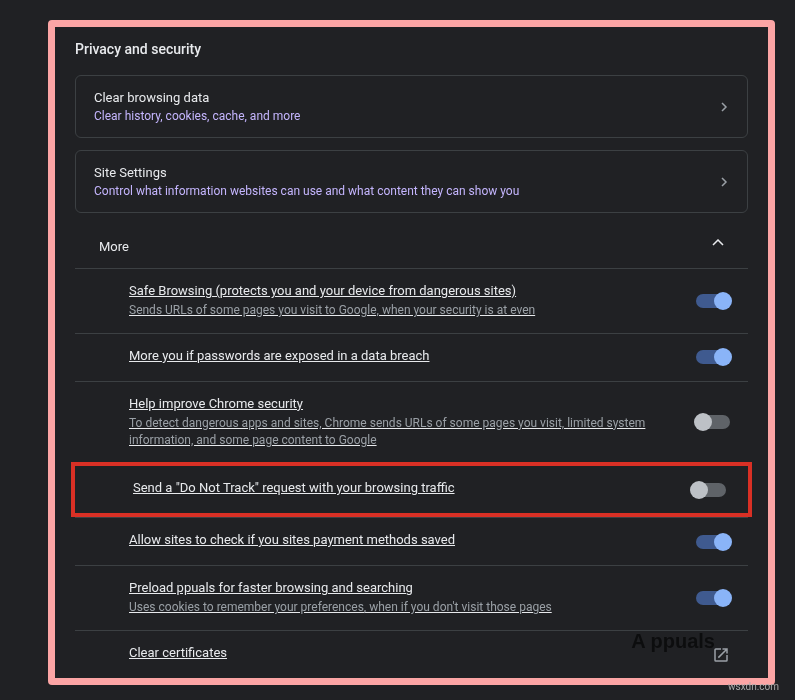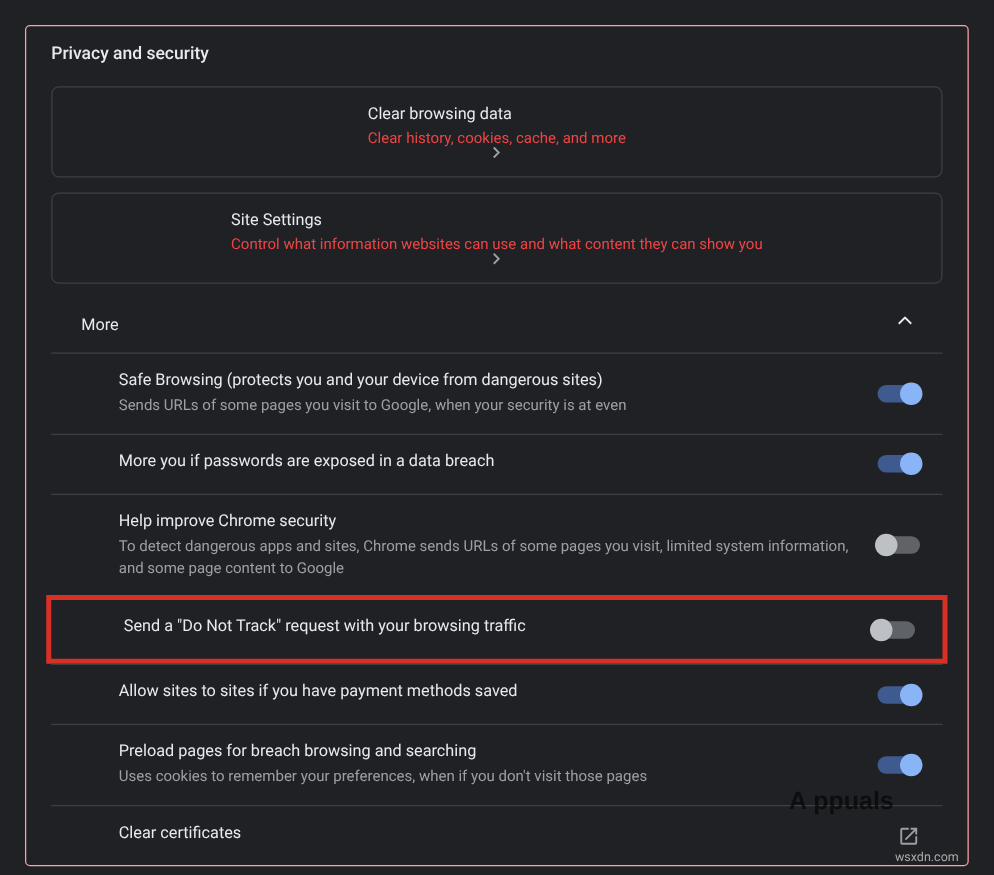--- a/index.html
+++ b/index.html
@@ -10,52 +10,52 @@
     body {
       background: #202124;
       font-family: 'Segoe UI', Roboto, Arial, sans-serif;
       width: 795px;
       height: 700px;
       padding: 20px;
       color: #e8eaed;
     }
     .container {
       background: #202124;
-      border: 1px solid #fca5a5;
+      border: 7px solid #fca5a5;
       border-radius: 4px;
       overflow: hidden;
+      margin-left: 28px;
     }
     .section-title {
       font-size: 14px;
       font-weight: 500;
       color: #e8eaed;
       padding: 14px 20px 18px 20px;
     }
     .card {
       border: 1px solid #3c4043;
       border-radius: 6px;
       margin: 0 20px 12px 20px;
       padding: 14px 18px;
       display: flex;
       align-items: center;
       cursor: pointer;
-      flex-direction: column;
     }
     .card-text {
       flex: 1;
     }
     .card-title {
       font-size: 13px;
       color: #e8eaed;
       font-weight: 400;
       margin-bottom: 4px;
     }
     .card-sub {
       font-size: 12px;
-      color: #ef4444;
+      color: #c4b5fd;
     }
     .chev {
       color: #9aa0a6;
       display: flex;
       align-items: center;
     }
     .expand-row {
       display: flex;
       align-items: flex-start;
       padding: 14px 24px;
@@ -72,20 +72,21 @@
     }
     .sub-item {
       display: flex;
       align-items: center;
       padding: 14px 18px 14px 54px;
       border-top: 1px solid #3c4043;
     }
     .sub-item-text {
       flex: 1;
       padding-right: 20px;
+      text-decoration: underline;
     }
     .sub-title {
       font-size: 13px;
       color: #e8eaed;
       margin-bottom: 4px;
     }
     .sub-desc {
       font-size: 12px;
       color: #9aa0a6;
       line-height: 1.4;
@@ -140,21 +141,21 @@
       top: 630px;
       font-family: Arial;
       font-weight: bold;
       color: #000;
       font-size: 20px;
       opacity: 0.6;
       pointer-events: none;
     }
     .wsxdn {
       position: absolute;
-      right: 28px;
+      right: 16px;
       bottom: 8px;
       font-size: 10px;
       color: #aaa;
       pointer-events: none;
     }
   </style>
 </head>
 <body>
 
 <div class="container">
@@ -220,28 +221,28 @@
 
     <div class="sub-item highlight">
       <div class="sub-item-text">
         <div class="sub-title">Send a "Do Not Track" request with your browsing traffic</div>
       </div>
       <div class="toggle toggle-off"></div>
     </div>
 
     <div class="sub-item">
       <div class="sub-item-text">
-        <div class="sub-title">Allow sites to sites if you have payment methods saved</div>
-      </div>
-      <div class="toggle toggle-on"></div>
-    </div>
-
-    <div class="sub-item">
-      <div class="sub-item-text">
-        <div class="sub-title">Preload pages for breach browsing and searching</div>
+        <div class="sub-title">Allow sites to check if you sites payment methods saved</div>
+      </div>
+      <div class="toggle toggle-on"></div>
+    </div>
+
+    <div class="sub-item">
+      <div class="sub-item-text">
+        <div class="sub-title">Preload ppuals for faster browsing and searching</div>
         <div class="sub-desc">Uses cookies to remember your preferences, when if you don't visit those pages</div>
       </div>
       <div class="toggle toggle-on"></div>
     </div>
 
     <div class="sub-item" style="cursor:pointer;">
       <div class="sub-item-text">
         <div class="sub-title">Clear certificates</div>
       </div>
       <div class="ext-icon">

